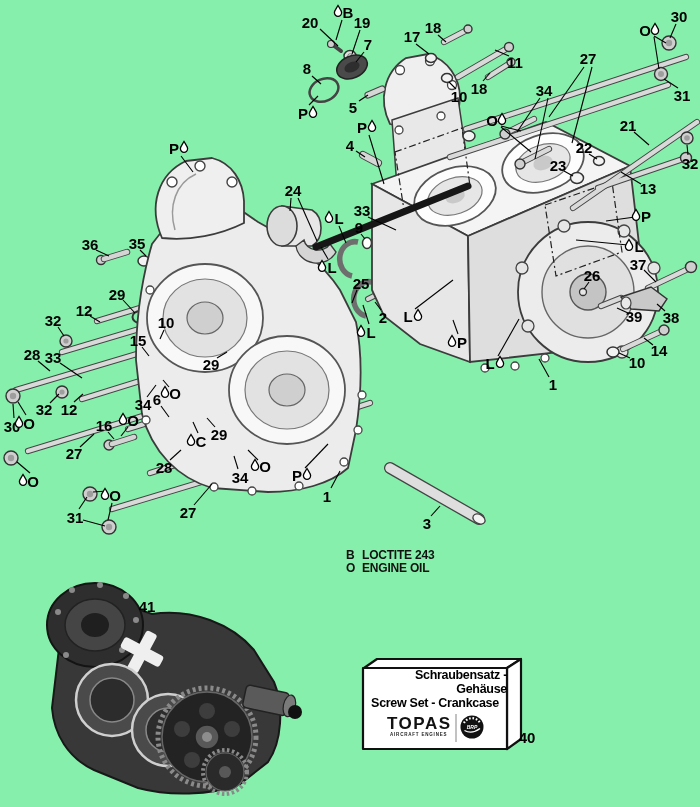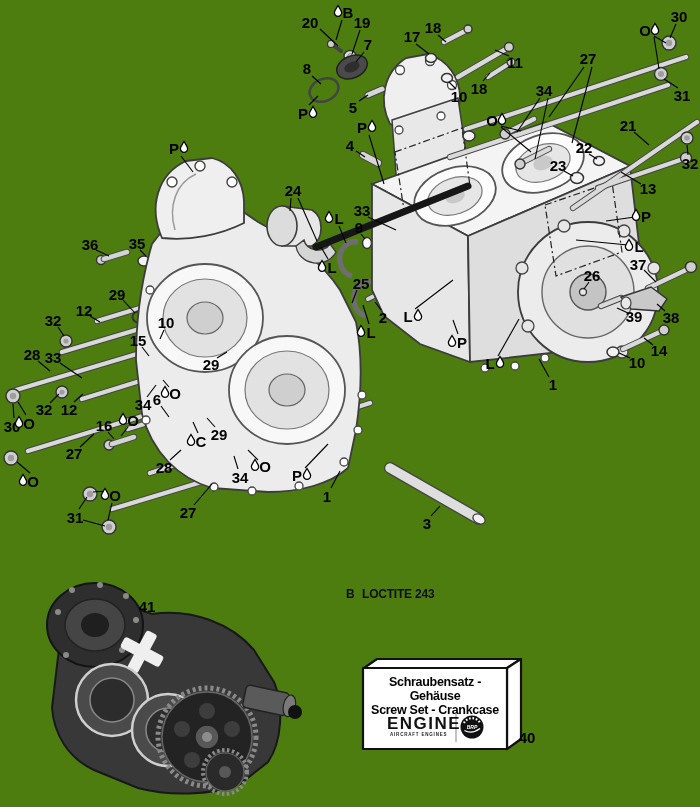--- a/index.html
+++ b/index.html
@@ -1,27 +1,27 @@
 <!DOCTYPE html>
 <html><head>
 <meta charset="utf-8">
 <style>
   html,body{margin:0;padding:0;background:#fff;}
-  #stage{position:relative;width:700px;height:807px;background:#4d7c0f;overflow:hidden;
+  #stage{position:relative;width:700px;height:807px;background:#86efac;overflow:hidden;
          font-family:"Liberation Sans",sans-serif;}
   svg{position:absolute;left:0;top:0;}
   .callout{font:bold 15px "Liberation Sans",sans-serif;fill:#000;}
   .leader{stroke:#000;stroke-width:1.1;}
-  .legend{position:absolute;left:346px;top:588px;font:bold 12px "Liberation Sans",sans-serif;
+  .legend{position:absolute;left:346px;top:549px;font:bold 12px "Liberation Sans",sans-serif;
           color:#111;letter-spacing:-0.2px;}
   .legend .row{height:13.4px;line-height:13.4px;white-space:nowrap;}
   .legend .code{display:inline-block;width:16px;}
   .ssbox{position:absolute;left:363px;top:668px;width:144px;height:81px;box-sizing:border-box;
          text-align:center;}
-  .ssbox .l1{font:bold 12.5px "Liberation Sans",sans-serif;margin-top:7px;letter-spacing:-0.3px;}
+  .ssbox .l1{font:bold 12.5px "Liberation Sans",sans-serif;letter-spacing:-0.3px;text-align:right;}
   .ssbox .l2{font:bold 12.5px "Liberation Sans",sans-serif;letter-spacing:-0.3px;}
   .brandrow{position:absolute;left:363px;top:712px;width:144px;height:34px;}
   .rotax{position:absolute;left:24px;top:2px;font:bold 17px "Liberation Sans",sans-serif;
          letter-spacing:1.5px;color:#111;}
   .rotaxsub{position:absolute;left:27px;top:20px;font:bold 4.5px "Liberation Sans",sans-serif;
             letter-spacing:.8px;color:#222;}
 </style>
 </head>
 <body>
 
@@ -555,24 +555,25 @@
         <line x1="305" y1="468" x2="328" y2="444" class="leader"></line>
         <g transform="translate(297,475)">
           <path d="M0,-5.5 C1.6,-2.6 3.6,-0.8 3.6,1.6 A3.6,3.8 0 1,1 -3.6,1.6 C-3.6,-0.8 -1.6,-2.6 0,-5.5 Z" transform="translate(10,-1)" fill="#fff" stroke="#000" stroke-width="1.3"></path>
           <text x="0" y="0" class="callout" text-anchor="middle" dominant-baseline="central">P</text>
         </g>
       </g>
 </svg>
 
 <div class="legend">
   <div class="row"><span class="code">B</span><span>LOCTITE 243</span></div>
+  <div class="row"><span class="code">O</span><span>ENGINE OIL</span></div>
 </div>
 
 <div class="ssbox">
   <div class="l1">Schraubensatz - Gehäuse</div>
   <div class="l2">Screw Set - Crankcase</div>
 </div>
 <div class="brandrow">
-  <div class="rotax">ENGINE</div>
+  <div class="rotax">TOPAS</div>
   <div class="rotaxsub">AIRCRAFT ENGINES</div>
 </div>
 
 </div>
 
 </body></html>

